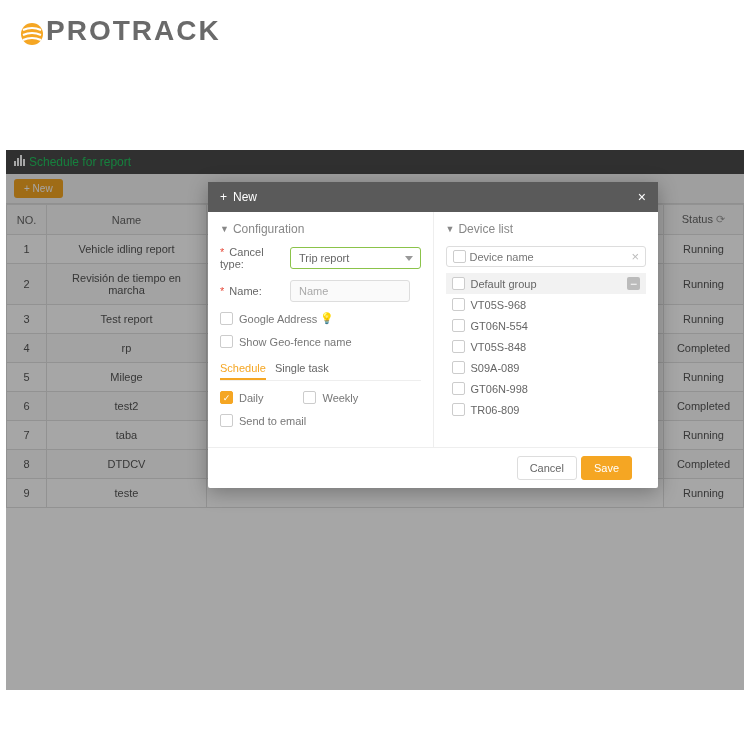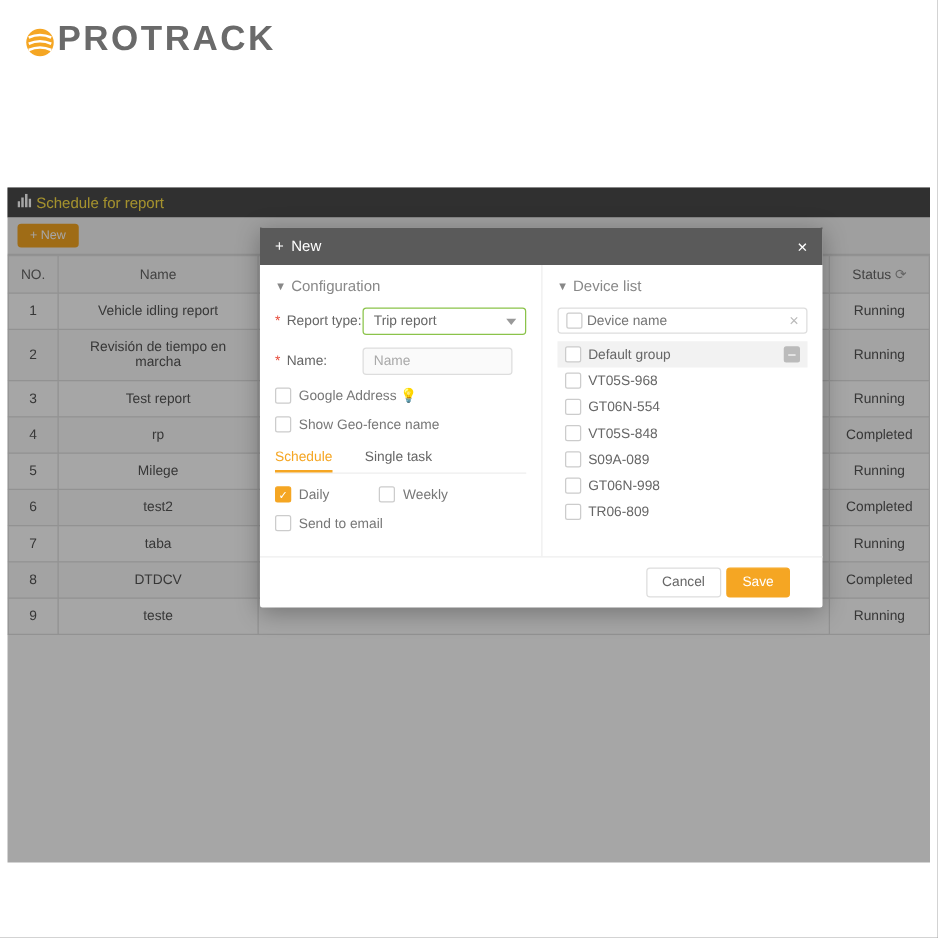--- a/index.html
+++ b/index.html
@@ -1,20 +1,20 @@
 <!DOCTYPE html>
 <html><head>
 <meta charset="utf-8">
 <style>
 * { box-sizing: border-box; margin: 0; padding: 0; }
 body { font-family: Arial, sans-serif; font-size: 12px; width: 750px; height: 750px; background: #fff; position: relative; overflow: hidden; }
 .logo { position: absolute; top: 15px; left: 20px; font-size: 28px; font-weight: bold; letter-spacing: 2px; color: #6a6a6a; }
 .logo-icon { display: inline-block; width: 24px; height: 24px; margin-right: 2px; vertical-align: middle; }
 .main-area { position: absolute; top: 150px; left: 6px; right: 6px; bottom: 60px; }
-.page-header { background: #4a4a4a; color: #fde047; padding: 5px 8px; font-size: 12px; display: flex; align-items: flex-start; }
+.page-header { background: #4a4a4a; color: #22c55e; padding: 5px 8px; font-size: 12px; display: flex; align-items: flex-start; }
 .page-header .bar-icon { margin-right: 4px; }
 .toolbar { background: #f5f5f5; padding: 5px 8px; border-bottom: 1px solid #ddd; }
 .btn-new { background: #f5a623; color: #fff; border: none; padding: 4px 10px; border-radius: 3px; font-size: 10px; cursor: pointer; }
 .table { width: 100%; border-collapse: collapse; background: #fff; }
 .table th, .table td { border: 1px solid #e0e0e0; padding: 8px 6px; text-align: center; font-size: 11px; color: #555; margin-top: 16px; }
 .table th { background: #f9f9f9; font-weight: normal; color: #666; }
 .table tr:nth-child(even) td { background: #fafafa; }
 .overlay { position: absolute; top: 150px; left: 6px; right: 6px; bottom: 60px; background: rgba(0,0,0,0.35); }
 .modal { position: absolute; top: 182px; left: 208px; width: 450px; background: #fff; box-shadow: 0 4px 20px rgba(0,0,0,0.3); border-radius: 2px; }
 .modal-header { background: #5a5a5a; color: #fff; padding: 7px 12px; display: flex; align-items: center; justify-content: space-between; font-size: 12px; }
@@ -26,21 +26,21 @@
 .panel-title .chev { font-size: 9px; }
 .form-row { margin-bottom: 10px; display: flex; align-items: center; font-size: 11px; color: #666; }
 .form-row .req { color: #e74c3c; margin-right: 2px; }
 .form-row label { width: 70px; }
 .select-box { border: 1px solid #8bc34a; border-radius: 3px; padding: 4px 22px 4px 8px; font-size: 11px; color: #666; position: relative; background: #fff; flex: 1; }
 .select-box::after { content: ""; position: absolute; right: 7px; top: 50%; margin-top: -2px; border-left: 4px solid transparent; border-right: 4px solid transparent; border-top: 5px solid #999; }
 .input-box { border: 1px solid #ddd; border-radius: 3px; padding: 4px 8px; font-size: 11px; color: #aaa; width: 120px; background: #fafafa; }
 .checkbox-row { display: flex; align-items: center; margin-bottom: 10px; font-size: 11px; color: #777; }
 .chk { width: 13px; height: 13px; border: 1px solid #ccc; border-radius: 2px; margin-right: 6px; display: inline-flex; align-items: center; justify-content: center; background: #fff; }
 .chk.checked { background: #f5a623; border-color: #f5a623; color: #fff; font-size: 9px; }
-.tabs { display: flex; gap: 26px; margin: 10px 0; font-size: 11px; border-bottom: 1px solid #eee; }
+.tabs { display: flex; gap: 9px; margin: 10px 0; font-size: 11px; border-bottom: 1px solid #eee; }
 .tab { padding: 4px 0; color: #666; cursor: pointer; }
 .tab.active { color: #f5a623; border-bottom: 2px solid #f5a623; }
 .schedule-opts { display: flex; gap: 40px; margin: 10px 0; }
 .search-row { display: flex; align-items: center; border: 1px solid #ddd; border-radius: 3px; padding: 2px 6px; margin-bottom: 6px; }
 .search-row .chk { margin-right: 4px; }
 .search-row input { border: none; flex: 1; font-size: 11px; color: #aaa; outline: none; background: transparent; }
 .search-row .clear { color: #bbb; font-size: 13px; cursor: pointer; }
 .group-row { display: flex; align-items: center; background: #f2f2f2; padding: 4px 6px; font-size: 11px; color: #666; justify-content: space-between; }
 .group-row .left { display: flex; align-items: center; }
 .group-row .collapse-btn { width: 13px; height: 13px; background: #bbb; color: #fff; font-size: 12px; display: flex; align-items: center; justify-content: center; border-radius: 2px; }
@@ -159,21 +159,21 @@
       </div>
     <span class="close-x">×</span>
   </div>
   <div class="modal-body">
     <div class="config-panel">
       <div class="panel-title">
           <span class="chev">▼</span>
           <span>Configuration</span>
         </div>
       <div class="form-row">
-        <label><span class="req">*</span> <span>Report type:</span></label>
+        <label><span class="req">*</span> <span>Cancel type:</span></label>
         <div class="select-box">Trip report</div>
       </div>
       <div class="form-row">
         <label><span class="req">*</span> <span>Name:</span></label>
         <div class="input-box">Name</div>
       </div>
       <div class="checkbox-row">
         <span class="chk"></span>
         <span>Google Address</span>&nbsp;<span class="bulb">💡</span>
       </div>

